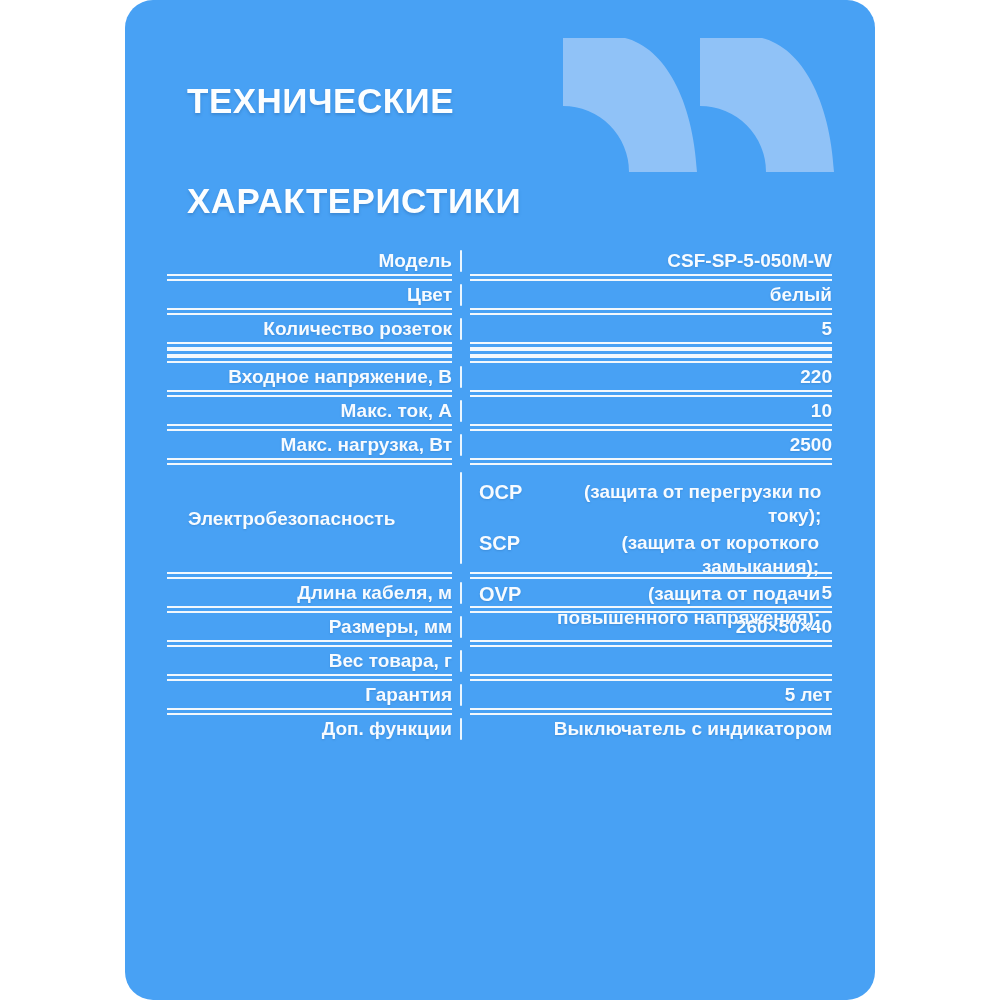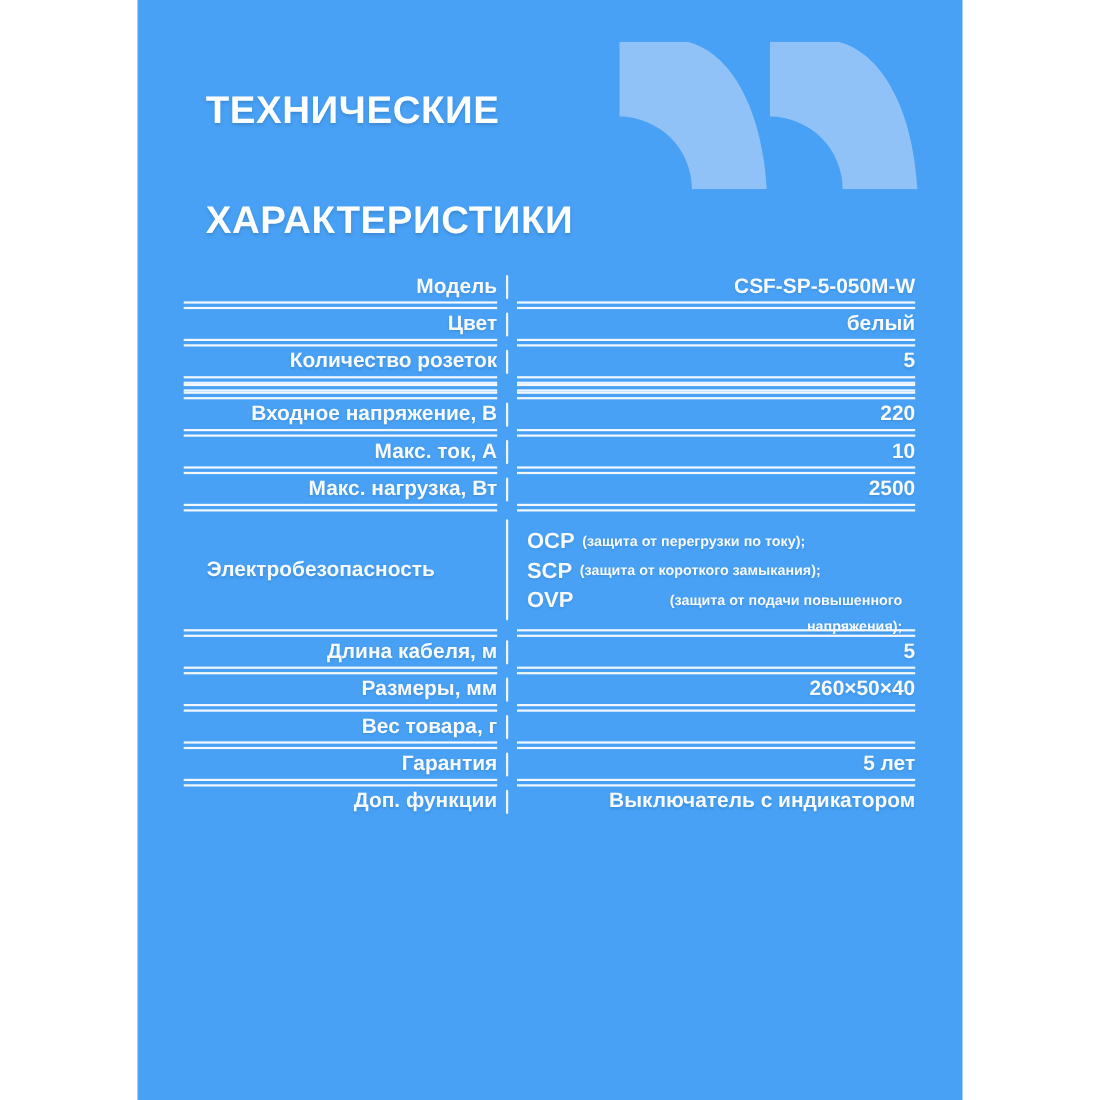--- a/index.html
+++ b/index.html
@@ -15,20 +15,21 @@
     background:var(--page-bg);
     font-family:"Liberation Sans","DejaVu Sans",sans-serif;
     position:relative;
     overflow:hidden;
   }
   .card{
     position:absolute;left:125px;top:0;width:750px;height:1000px;
     background:var(--card-bg);
     color:var(--ink);
     text-shadow:0 1px 2px rgba(36,92,156,.28);
+    border-radius:28px;
   }
   
   .title{
     position:absolute;left:62px;top:76px;
     font-size:35px;line-height:50px;font-weight:700;
     letter-spacing:.5px;color:#fcfeff;
     text-shadow:0 2px 3px rgba(36,92,156,.35);
     white-space:pre-line;
   }
   
@@ -50,21 +51,21 @@
     border-bottom:2px solid var(--line);
   }
   
   .trow.big{height:107px;align-items:stretch;}
   .trow.big .lcell{display:flex;align-items:center;}
   .trow.big .dcell{align-items:flex-start;}
   .trow.big .vbar{height:92px;margin-top:7px;}
   .trow.big .vcell{padding-top:15px;white-space:normal;}
   .sitem{display:flex;line-height:24px;margin-bottom:3px;}
   .scode{font-weight:700;font-size:20px;margin-right:7px;flex:0 0 auto;}
-  .sdesc{font-size:13px;font-weight:600;max-width:292px;}
+  .sdesc{font-size:19px;font-weight:600;max-width:292px;}
 </style>
 </head>
 <body>
 
 <div class="card">
 
   <div class="title"><span>ТЕХНИЧЕСКИЕ</span><br>
     <span>ХАРАКТЕРИСТИКИ</span>
   </div>
 

